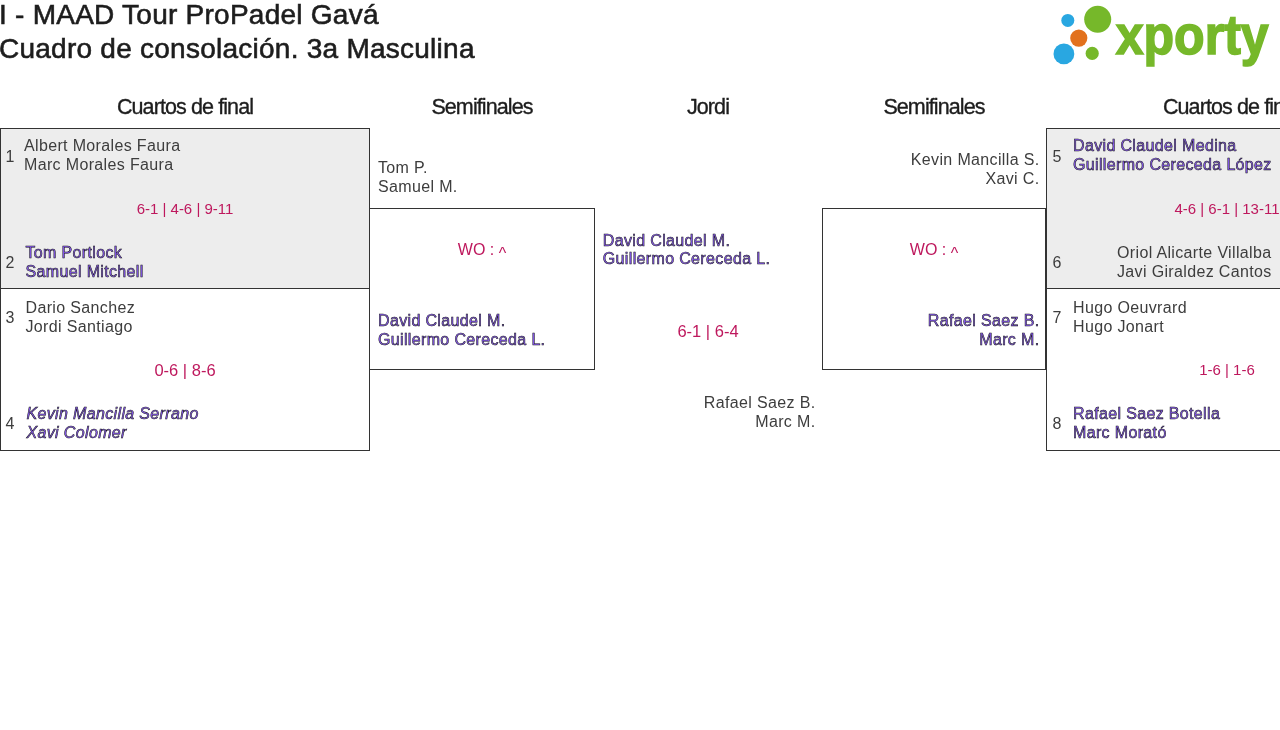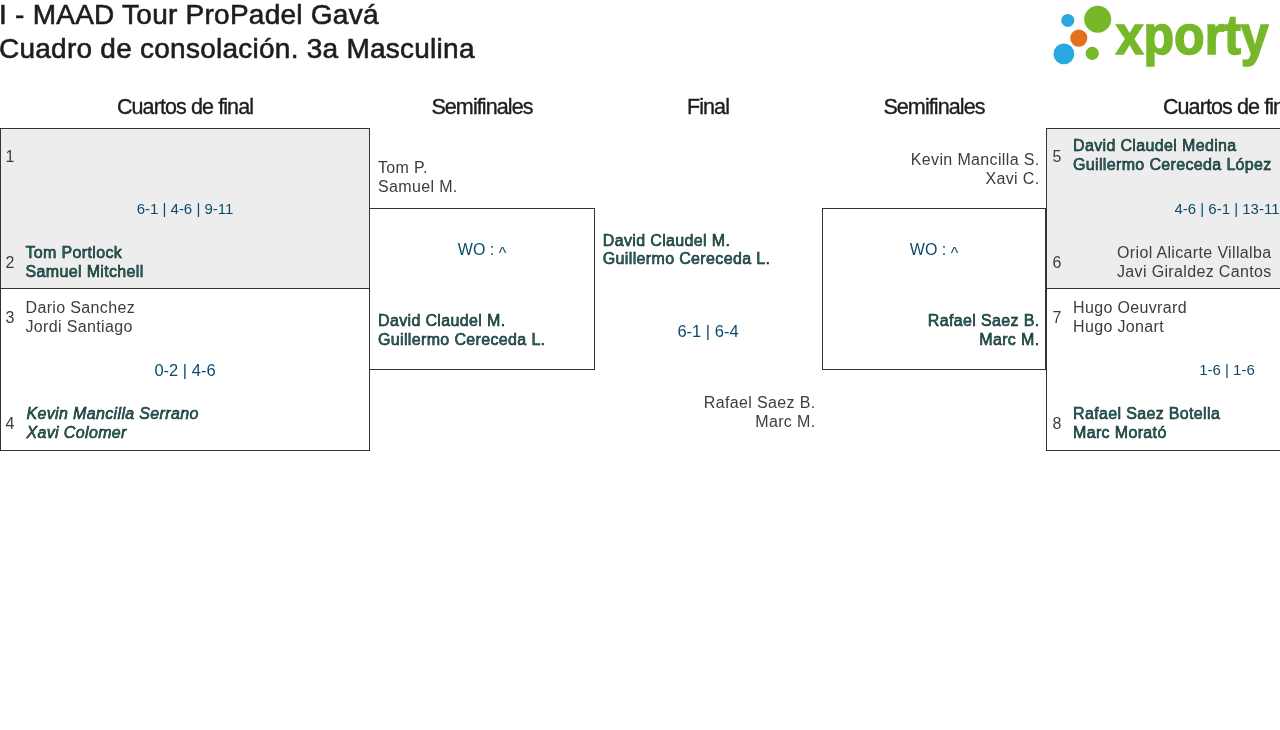--- a/index.html
+++ b/index.html
@@ -5,61 +5,62 @@
   html,body{margin:0;padding:0;}
   body{width:1280px;height:730px;overflow:hidden;background:#fff;
        font-family:"Liberation Sans",sans-serif;}
   #stage{position:relative;width:1280px;height:613px;overflow:hidden;}
   .abs{position:absolute;white-space:nowrap;}
   .box{position:absolute;border:1px solid #333;box-sizing:border-box;background:#fff;}
   .gray{background:#ededed;}
   .title{font-size:28px;font-weight:400;color:#1d1d1d;line-height:34.4px;letter-spacing:0.25px;-webkit-text-stroke:0.6px #1d1d1d;}
   .hdr{font-size:21.5px;font-weight:400;color:#1d1d1d;-webkit-text-stroke:0.35px #1d1d1d;text-align:center;letter-spacing:-0.9px;}
   .team{font-size:16px;line-height:18.8px;color:#3d3d3d;letter-spacing:0.35px;}
-  .bold{font-weight:400;color:#0f766e;letter-spacing:0.35px;-webkit-text-stroke:0.55px #161616;}
-  .score{font-size:15px;color:#0c4a6e;text-align:center;}
+  .bold{font-weight:400;color:#8b5cf6;letter-spacing:0.35px;-webkit-text-stroke:0.55px #161616;}
+  .score{font-size:15px;color:#be185d;text-align:center;}
   .seed{font-size:16px;color:#3d3d3d;text-align:center;}
   .tr{text-align:right;}
 </style>
 </head>
 <body>
 <div id="stage">
 
   <div class="abs title" style="left:-1px;top:-2.4px;">I - MAAD Tour ProPadel Gavá<br>Cuadro de consolación. 3a Masculina</div>
 
   <svg class="abs" style="left:1040px;top:0;" width="240" height="70" viewBox="0 0 240 70">
     <circle cx="27.8" cy="20.4" r="6.5" fill="#29a7e1"></circle>
     <circle cx="57.7" cy="19.2" r="13.5" fill="#76b82a"></circle>
     <circle cx="38.8" cy="38.1" r="8.6" fill="#e2711d"></circle>
     <circle cx="23.9" cy="53.9" r="10.4" fill="#29a7e1"></circle>
     <circle cx="52.2" cy="53.4" r="6.6" fill="#76b82a"></circle>
     <text x="75.7" y="54.4" font-family="Liberation Sans" font-size="55" font-weight="bold" fill="#76b82a" stroke="#76b82a" stroke-width="1.6" textLength="153" lengthAdjust="spacingAndGlyphs">xporty</text>
   </svg>
 
   <div class="abs hdr" style="left:0;top:95px;width:370px;">Cuartos de final</div>
   <div class="abs hdr" style="left:369px;top:95px;width:226px;">Semifinales</div>
-  <div class="abs hdr" style="left:594px;top:95px;width:228px;">Final</div>
+  <div class="abs hdr" style="left:594px;top:95px;width:228px;">Jordi</div>
   <div class="abs hdr" style="left:822px;top:95px;width:224px;">Semifinales</div>
   <div class="abs hdr" style="left:1046px;top:95px;width:370px;">Cuartos de final</div>
 
   <div class="box gray" style="left:0;top:128px;width:370px;height:161px;"></div>
   <div class="box" style="left:0;top:288px;width:370px;height:163px;"></div>
   <div class="box" style="left:369px;top:208px;width:226px;height:162px;"></div>
   <div class="box" style="left:822px;top:208px;width:224px;height:162px;"></div>
   <div class="box gray" style="left:1046px;top:128px;width:370px;height:161px;"></div>
   <div class="box" style="left:1046px;top:288px;width:370px;height:163px;"></div>
 
   <div class="abs seed" style="left:0;top:148.1px;width:20px;">1</div>
+  <div class="abs team" style="left:24px;top:137.3px;">Albert Morales Faura<br>Marc Morales Faura</div>
   <div class="abs score" style="left:0;top:199.6px;width:370px;">6-1 | 4-6 | 9-11</div>
   <div class="abs seed" style="left:0;top:253.5px;width:20px;">2</div>
   <div class="abs team bold" style="left:25.5px;top:244.0px;">Tom Portlock<br>Samuel Mitchell</div>
 
   <div class="abs seed" style="left:0;top:308.7px;width:20px;">3</div>
   <div class="abs team" style="left:25.5px;top:299.1px;">Dario Sanchez<br>Jordi Santiago</div>
-  <div class="abs score" style="left:0;top:361.3px;width:370px;font-size:16.5px;">0-2 | 4-6</div>
+  <div class="abs score" style="left:0;top:361.3px;width:370px;font-size:16.5px;">0-6 | 8-6</div>
   <div class="abs seed" style="left:0;top:415px;width:20px;">4</div>
   <div class="abs team bold" style="left:26.5px;top:405.4px;font-style:italic;">Kevin Mancilla Serrano<br>Xavi Colomer</div>
 
   <div class="abs team" style="left:378px;top:151.0px;margin-top:8px;">Tom P.<br>Samuel M.</div>
   <div class="abs score" style="left:369px;top:241.4px;width:226px;font-size:16px;">WO : <span style="display:inline-block;transform:translateY(4.3px);">^</span></div>
   <div class="abs team bold" style="left:378px;top:312.3px;">David Claudel M.<br>Guillermo Cereceda L.</div>
 
   <div class="abs team bold" style="left:602.8px;top:231.5px;">David Claudel M.<br>Guillermo Cereceda L.</div>
   <div class="abs score" style="left:594px;top:321.7px;width:228px;font-size:16.5px;">6-1 | 6-4</div>
   <div class="abs team tr" style="left:594px;top:394.3px;width:221.5px;">Rafael Saez B.<br>Marc M.</div>

